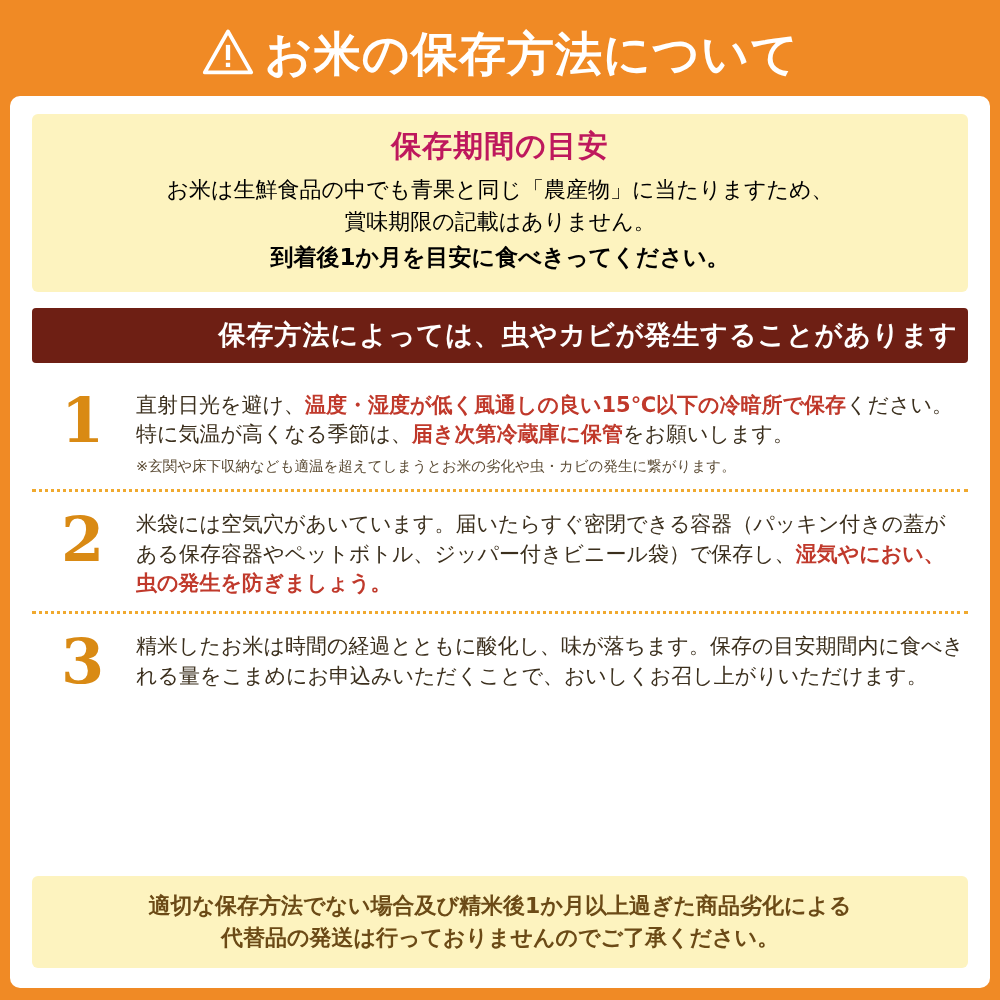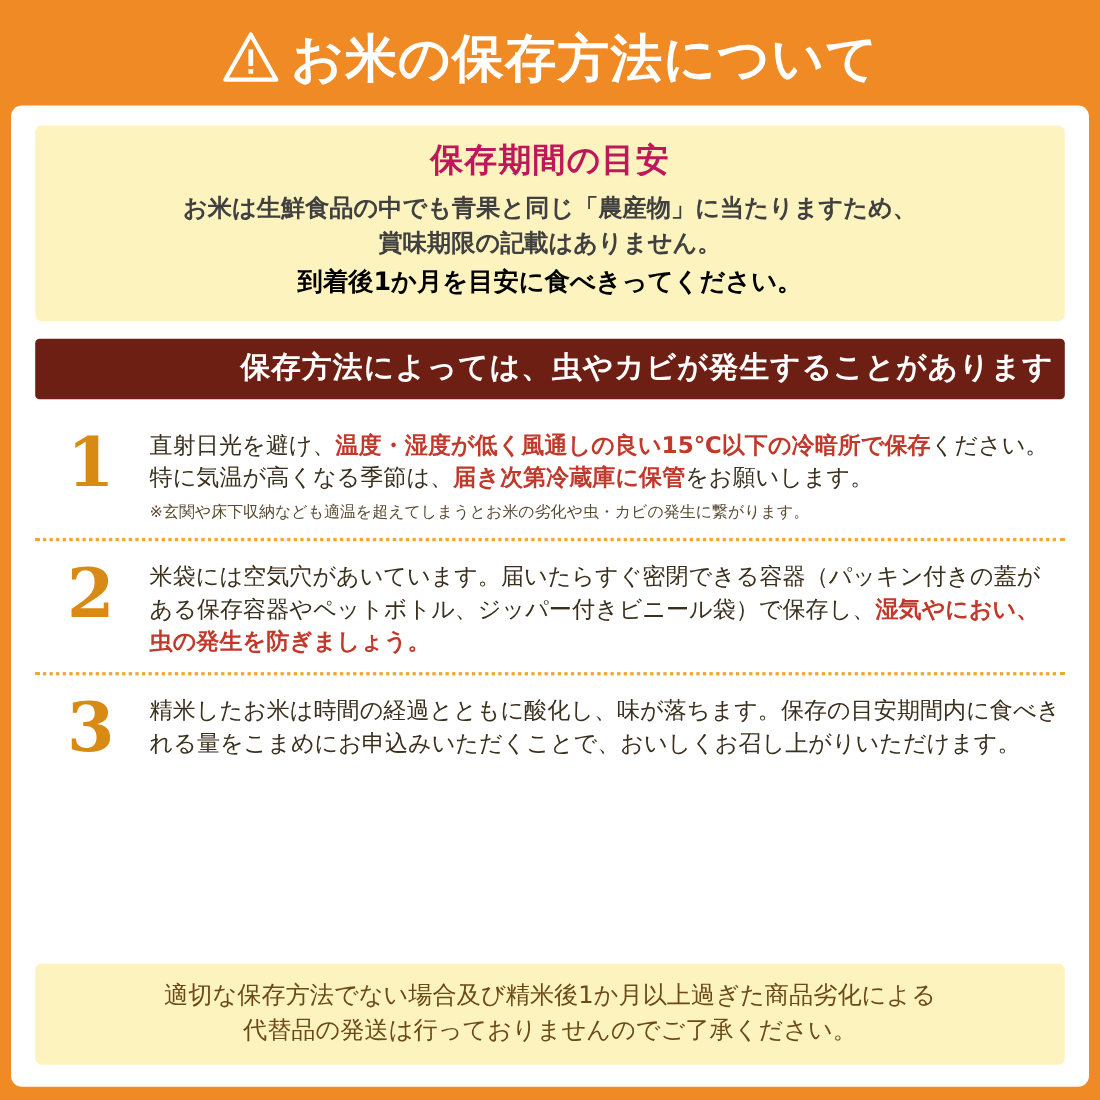--- a/index.html
+++ b/index.html
@@ -66,23 +66,23 @@
   .panel-yellow h2 {
     font-size: 30px;
     font-weight: 700;
     color: #be185d;
     letter-spacing: 1px;
     margin-bottom: 10px;
     line-height: 1.2;
   }
   .panel-yellow p {
     font-size: 22px;
-    color: #404040;
+    color: #000000;
     line-height: 1.45;
-    font-weight: 700;
+    font-weight: 400;
   }
   .panel-yellow p.emph {
     color: #000000;
     font-weight: 700;
     margin-top: 3px;
     font-size: 23px;
   }
 
   
   .banner-dark {
@@ -142,21 +142,21 @@
   }
 
   
   .panel-bottom {
     background: #fdf3bf;
     border-radius: 6px;
     margin-top: 8px;
     padding: 14px 16px;
     text-align: center;
     font-size: 22px;
-    font-weight: 400;
+    font-weight: 700;
     color: #6b4a16;
     line-height: 1.45;
   }
 </style>
 </head>
 <body>
 
 <div class="poster">
 
   <div class="header">

